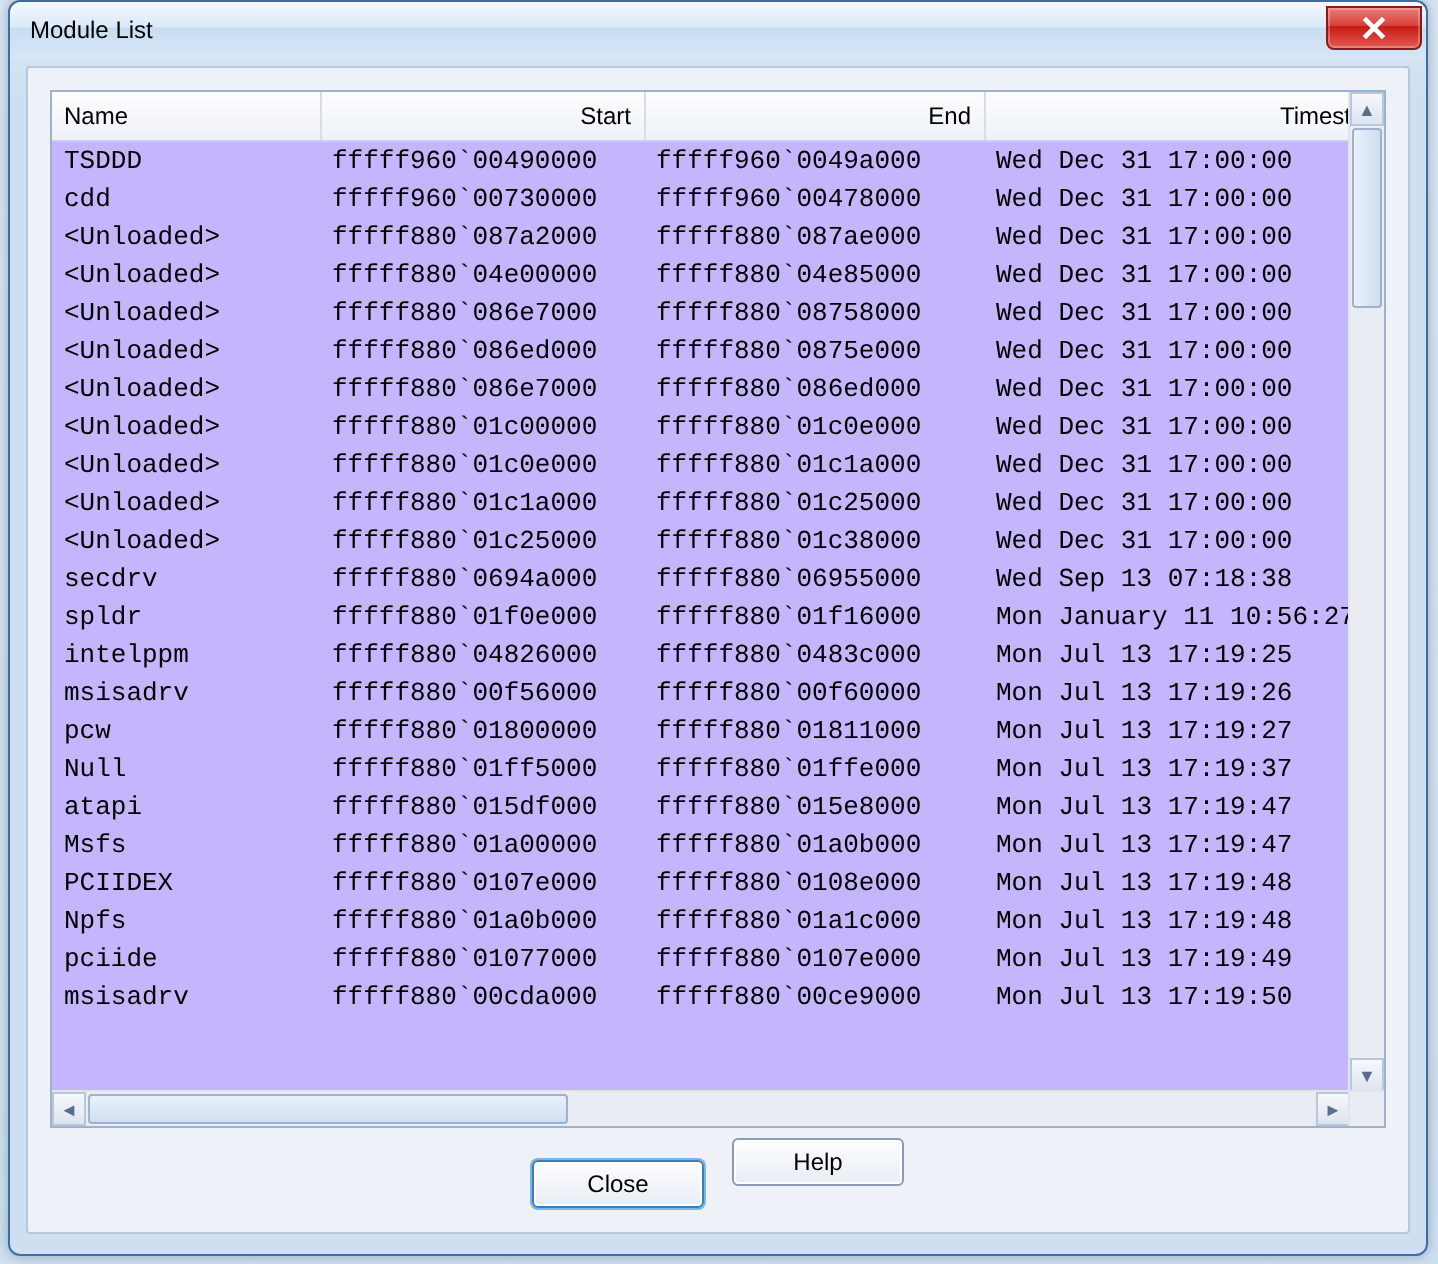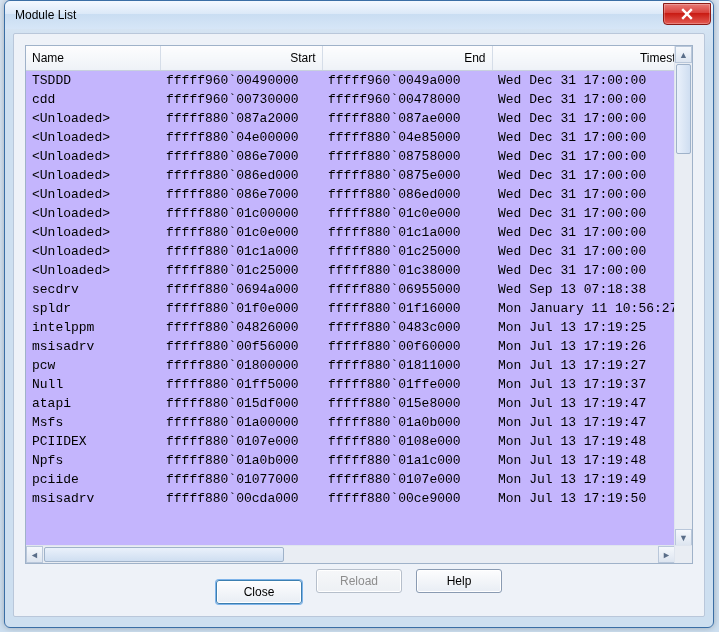--- a/index.html
+++ b/index.html
@@ -371,17 +371,16 @@
       <div class="hscroll">
         <div class="btn left">◄</div>
         <div class="thumb" id="hthumb" style="left: 18px; width: 238px;"></div>
         <div class="btn right">►</div>
       </div>
       <div class="sizegrip"></div>
     </div>
 
     <div class="button-row">
       <button class="btn-std default">Close</button>
-      <button class="btn-std disabled">Reload</button>
       <button class="btn-std">Help</button>
     </div>
   </div>
 </div>
 
 </body></html>

